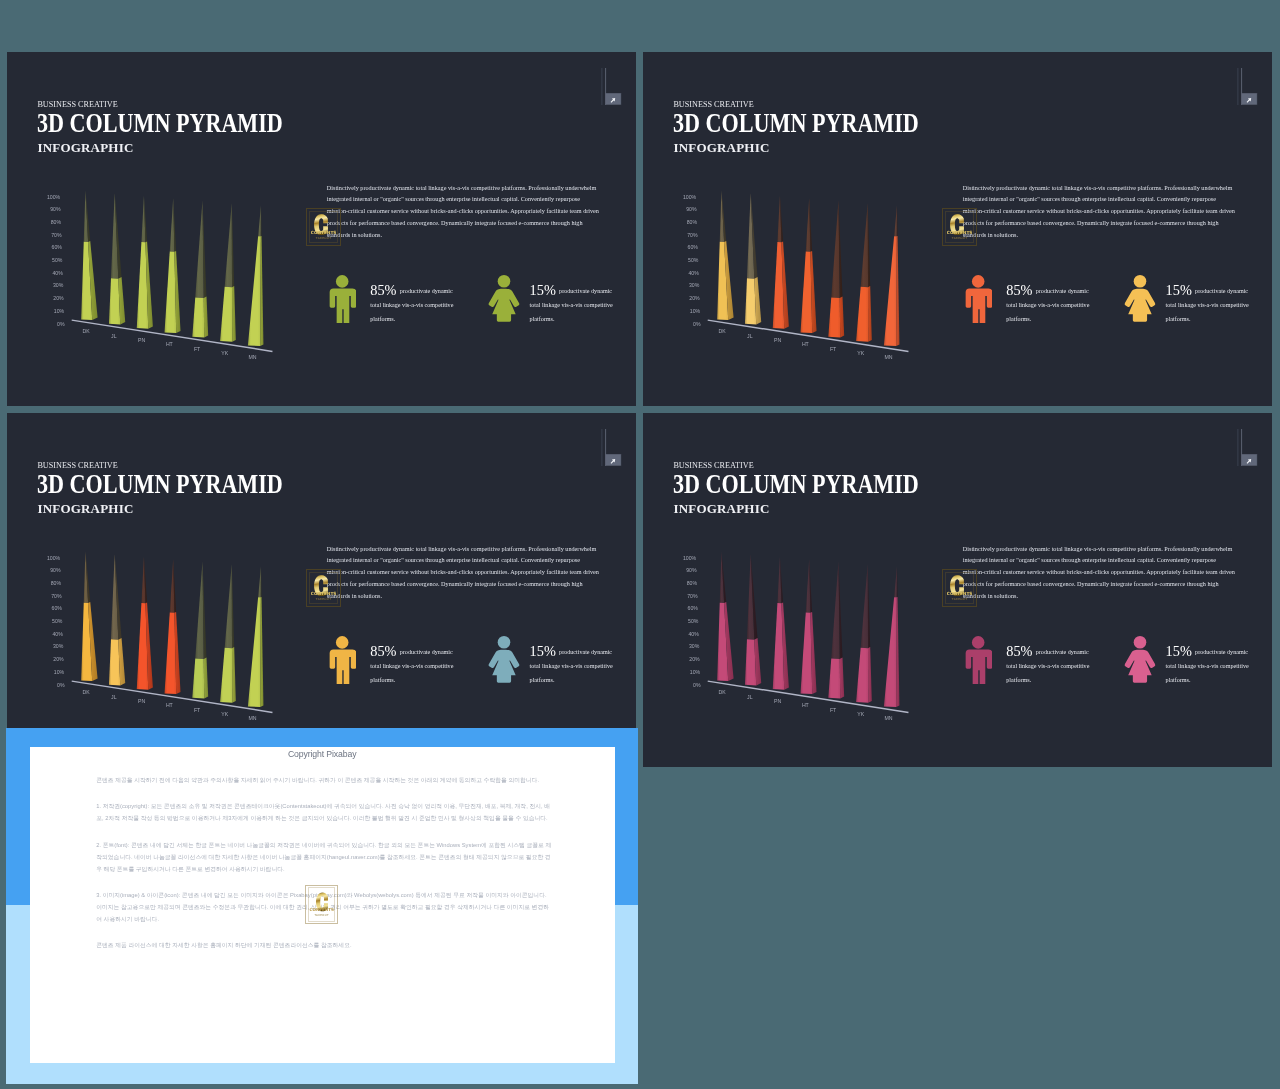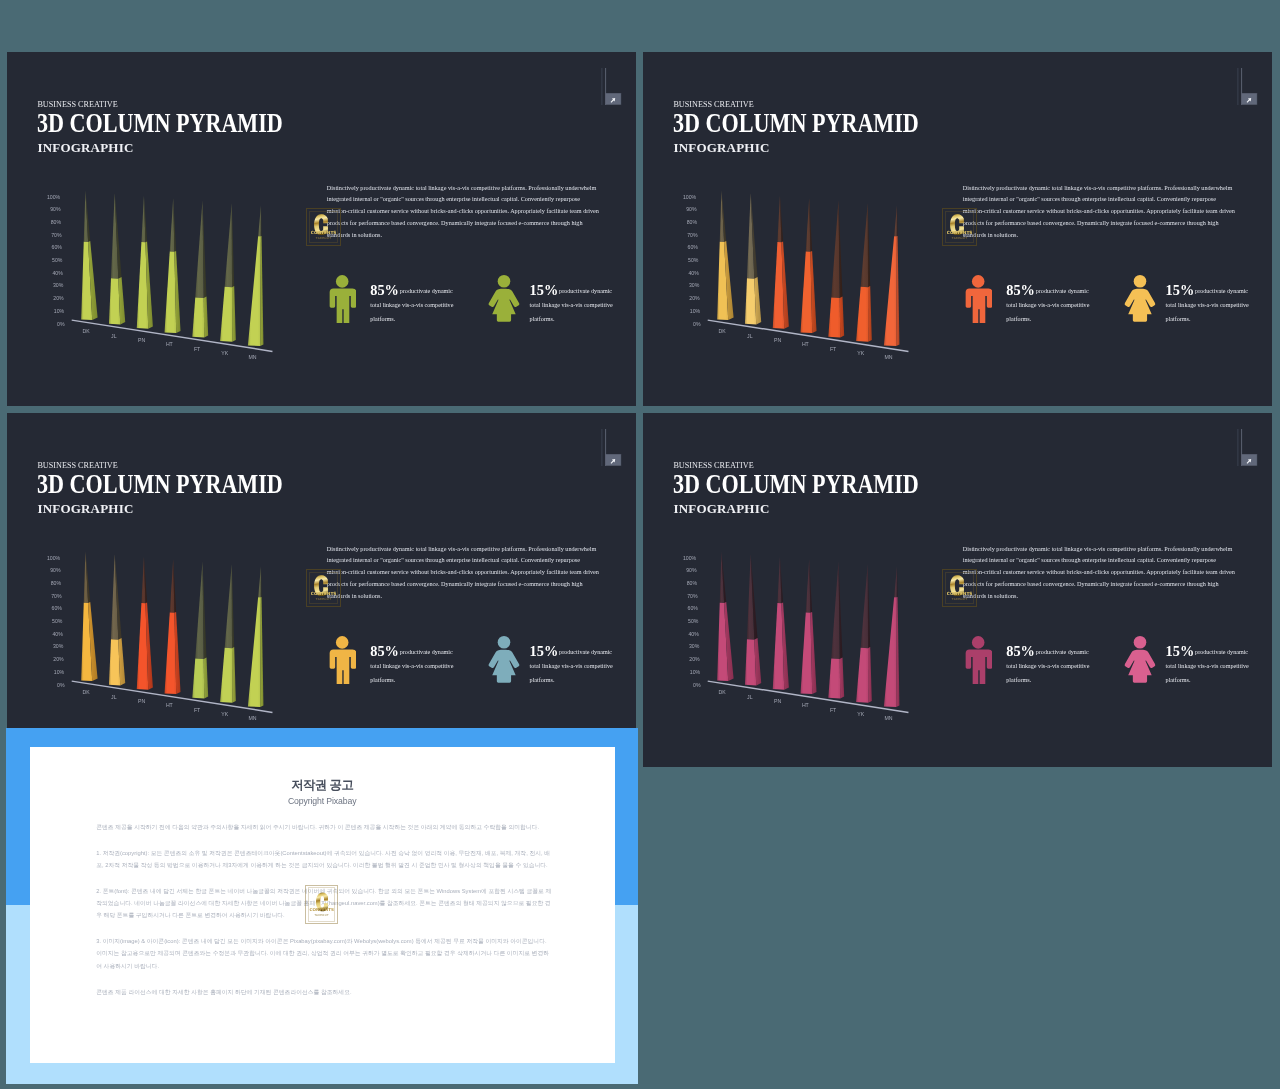--- a/index.html
+++ b/index.html
@@ -29,21 +29,21 @@
 
   .para{position:absolute;left:319.8px;top:129.5px;width:275px;
         font-family:"Liberation Serif",serif;font-size:6.2px;line-height:11.9px;
         color:#dde0e8;text-align:left;}
 
   .stat{position:absolute;top:223.2px;height:60px;}
   .st-a{left:320.7px;width:140px;}
   .st-b{left:480px;width:140px;}
   .stat .fig{position:absolute;left:0;top:0;}
   .stat .val{position:absolute;left:42.6px;top:8.0px;font-family:"Liberation Serif",serif;
-             font-weight:700;font-size:14.3px;line-height:1;color:#ffffff;}
+             font-weight:400;font-size:14.3px;line-height:1;color:#ffffff;}
   .stat .vtxt{position:absolute;left:42.6px;top:9.0px;font-family:"Liberation Serif",serif;
               font-size:6.1px;line-height:14.1px;color:#e4e6ec;width:84px;text-indent:29.5px;}
 
   
   .cornermark{position:absolute;left:591.9px;top:4.7px;width:26px;height:50px;}
 
   
   .wm{position:absolute;left:298.8px;top:156.4px;width:35.6px;height:38px;
       border:0.8px solid #4a4024;box-sizing:border-box;padding:2.0px;}
   .wminner{position:relative;width:100%;height:100%;
@@ -986,21 +986,20 @@
           </svg></div>
     <div class="val">15%</div>
     <div class="vtxt">productivate dynamic total linkage vis-a-vis competitive platforms.</div>
   </div>
 </div>
 
 <div class="cpanel">
   <div class="lower"></div>
 </div>
 <div class="cpage">
-  <div class="ctitle">저작권 공고</div>
   <div class="csub">Copyright Pixabay</div>
   <div class="cbody">
     <p>콘텐츠 제공을 시작하기 전에 다음의 약관과 주의사항을 자세히 읽어 주시기 바랍니다. 귀하가 이 콘텐츠 제공을 시작하는 것은 아래의 계약에 동의하고 수락함을 의미합니다.</p>
     <p>1. 저작권(copyright): 모든 콘텐츠의 소유 및 저작권은 콘텐츠테이크아웃(Contentstakeout)에 귀속되어 있습니다. 사전 승낙 없이 영리적 이용, 무단전재, 배포, 복제, 개작, 전시, 배포, 2차적 저작물 작성 등의 방법으로 이용하거나 제3자에게 이용하게 하는 것은 금지되어 있습니다. 이러한 불법 행위 발견 시 준엄한 민사 및 형사상의 책임을 물을 수 있습니다.</p>
     <p>2. 폰트(font): 콘텐츠 내에 담긴 서체는 한글 폰트는 네이버 나눔글꼴의 저작권은 네이버에 귀속되어 있습니다. 한글 외의 모든 폰트는 Windows System에 포함된 시스템 글꼴로 제작되었습니다. 네이버 나눔글꼴 라이선스에 대한 자세한 사항은 네이버 나눔글꼴 홈페이지(hangeul.naver.com)를 참조하세요. 폰트는 콘텐츠의 형태 제공되지 않으므로 필요한 경우 해당 폰트를 구입하시거나 다른 폰트로 변경하여 사용하시기 바랍니다.</p>
     <p>3. 이미지(image) &amp; 아이콘(icon): 콘텐츠 내에 담긴 모든 이미지와 아이콘은 Pixabay(pixabay.com)와 Webolys(webolys.com) 등에서 제공된 무료 저작물 이미지와 아이콘입니다. 이미지는 참고용으로만 제공되며 콘텐츠와는 수정본과 무관합니다. 이에 대한 권리, 상업적 권리 여부는 귀하가 별도로 확인하고 필요할 경우 삭제하시거나 다른 이미지로 변경하여 사용하시기 바랍니다.</p>
     <p>콘텐츠 제품 라이선스에 대한 자세한 사항은 홈페이지 하단에 기재된 콘텐츠라이선스를 참조하세요.</p>
   </div>
   <div class="cwm">
         <div class="wminner">

